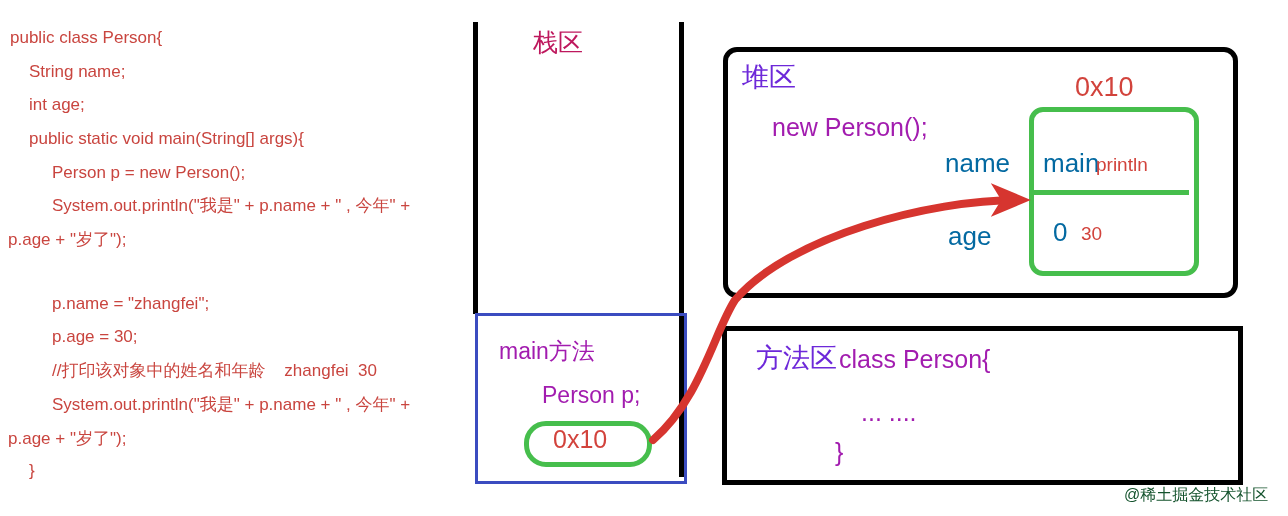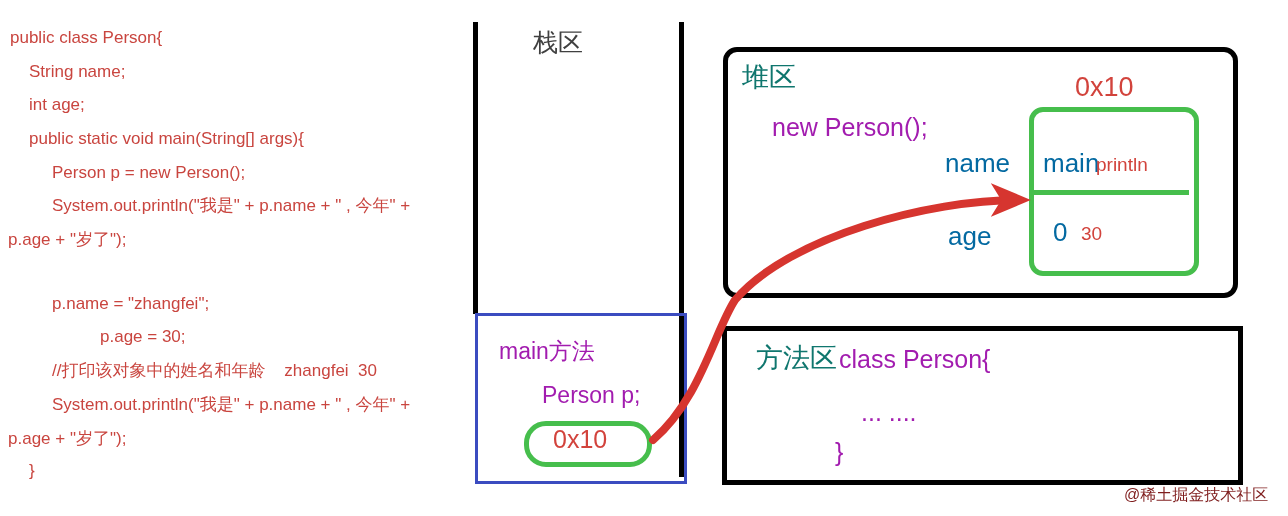--- a/index.html
+++ b/index.html
@@ -7,60 +7,60 @@
     width:1288px;height:516px;position:relative;overflow:hidden;
     font-family:"Liberation Sans","DejaVu Sans",sans-serif;
   }
   .canvas{position:absolute;left:0;top:0;width:1288px;height:516px;}
 
   
   .code-block{position:absolute;color:#c9453f;font-size:17px;line-height:1;white-space:pre;}
 
   
   .stack-line{position:absolute;width:5px;background:#000;}
-  .stack-title{position:absolute;color:#404040;font-size:25px;white-space:nowrap;}
+  .stack-title{position:absolute;color:#be185d;font-size:25px;white-space:nowrap;}
 
   
   .main-box{position:absolute;border:3px solid #3b4cc0;background:transparent;}
   .blue-text{position:absolute;color:#a21caf;white-space:nowrap;}
   .green-pill{position:absolute;border:5px solid #46be4c;border-radius:22px;}
   .pill-val{position:absolute;color:#d2433c;white-space:nowrap;}
 
   
   .heap-box{position:absolute;border:5px solid #000;border-radius:14px;}
-  .region-title{position:absolute;color:#0f766e;white-space:nowrap;}
+  .region-title{position:absolute;color:#6d28d9;white-space:nowrap;}
   .obj-box{position:absolute;border:5px solid #46be4c;border-radius:14px;}
   .obj-divider{position:absolute;height:5px;background:#46be4c;}
   .green-text{position:absolute;color:#0369a1;white-space:nowrap;}
   .red-text{position:absolute;color:#d2433c;white-space:nowrap;}
 
   
   .method-box{position:absolute;border:5px solid #000;}
 
   
   .arrow-svg{position:absolute;left:0;top:0;width:1288px;height:516px;pointer-events:none;}
 
   
-  .watermark{position:absolute;color:#7f1d1d;font-size:16px;white-space:nowrap;}
+  .watermark{position:absolute;color:#14532d;font-size:16px;white-space:nowrap;}
 </style>
 </head>
 <body>
 
 <div class="canvas">
 
   <div>
     <div class="code-block" style="left:10px;top:29px;">public class Person{</div>
     <div class="code-block" style="left:29px;top:63px;">String name;</div>
     <div class="code-block" style="left:29px;top:96px;">int age;</div>
     <div class="code-block" style="left:29px;top:130px;">public static void main(String[] args){</div>
     <div class="code-block" style="left:52px;top:164px;">Person p = new Person();</div>
     <div class="code-block" style="left:52px;top:197px;">System.out.println("我是" + p.name + " , 今年" +</div>
     <div class="code-block" style="left:8px;top:231px;">p.age + "岁了");</div>
     <div class="code-block" style="left:52px;top:295px;">p.name = "zhangfei";</div>
-    <div class="code-block" style="left:52px;top:328px;margin-left:48px;">p.age = 30;</div>
+    <div class="code-block" style="left:52px;top:328px;">p.age = 30;</div>
     <div class="code-block" style="left:52px;top:362px;">//打印该对象中的姓名和年龄    zhangfei  30</div>
     <div class="code-block" style="left:52px;top:396px;">System.out.println("我是" + p.name + " , 今年" +</div>
     <div class="code-block" style="left:8px;top:430px;">p.age + "岁了");</div>
     <div class="code-block" style="left:29px;top:462px;">}</div>
   </div>
 
   <div>
     <div class="stack-line" style="left:473px;top:22px;height:292px;"></div>
     <div class="stack-line" style="left:679px;top:22px;height:455px;"></div>
     <div class="stack-title" style="left:533px;top:26px;">栈区</div>

